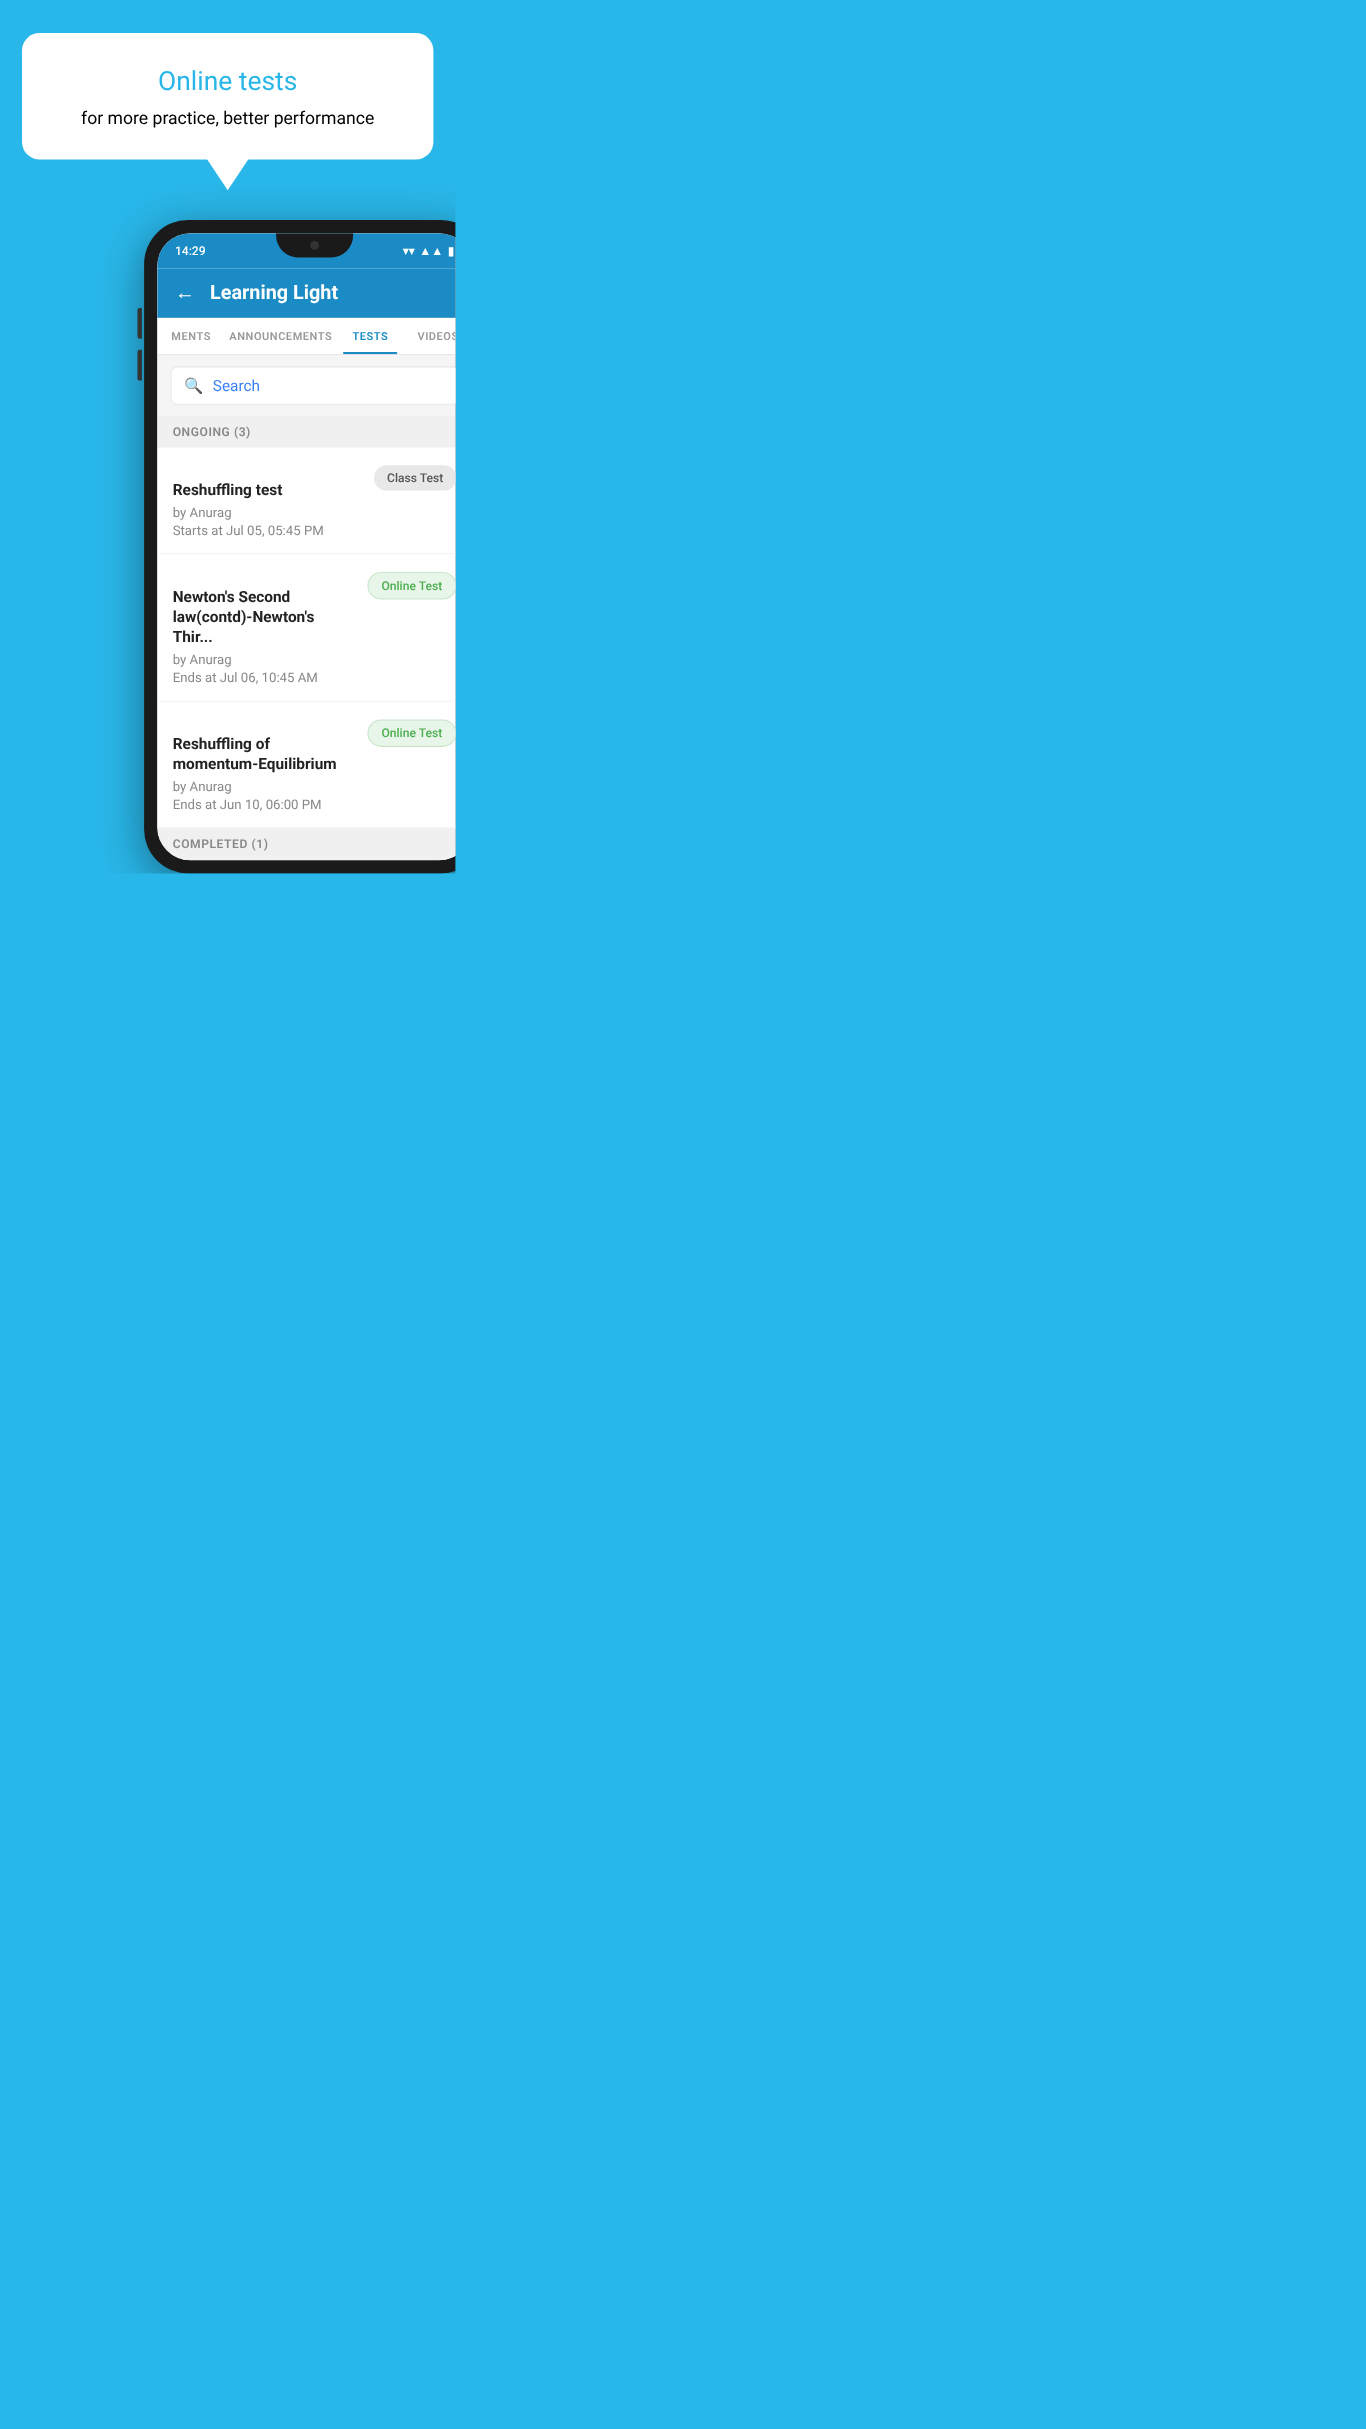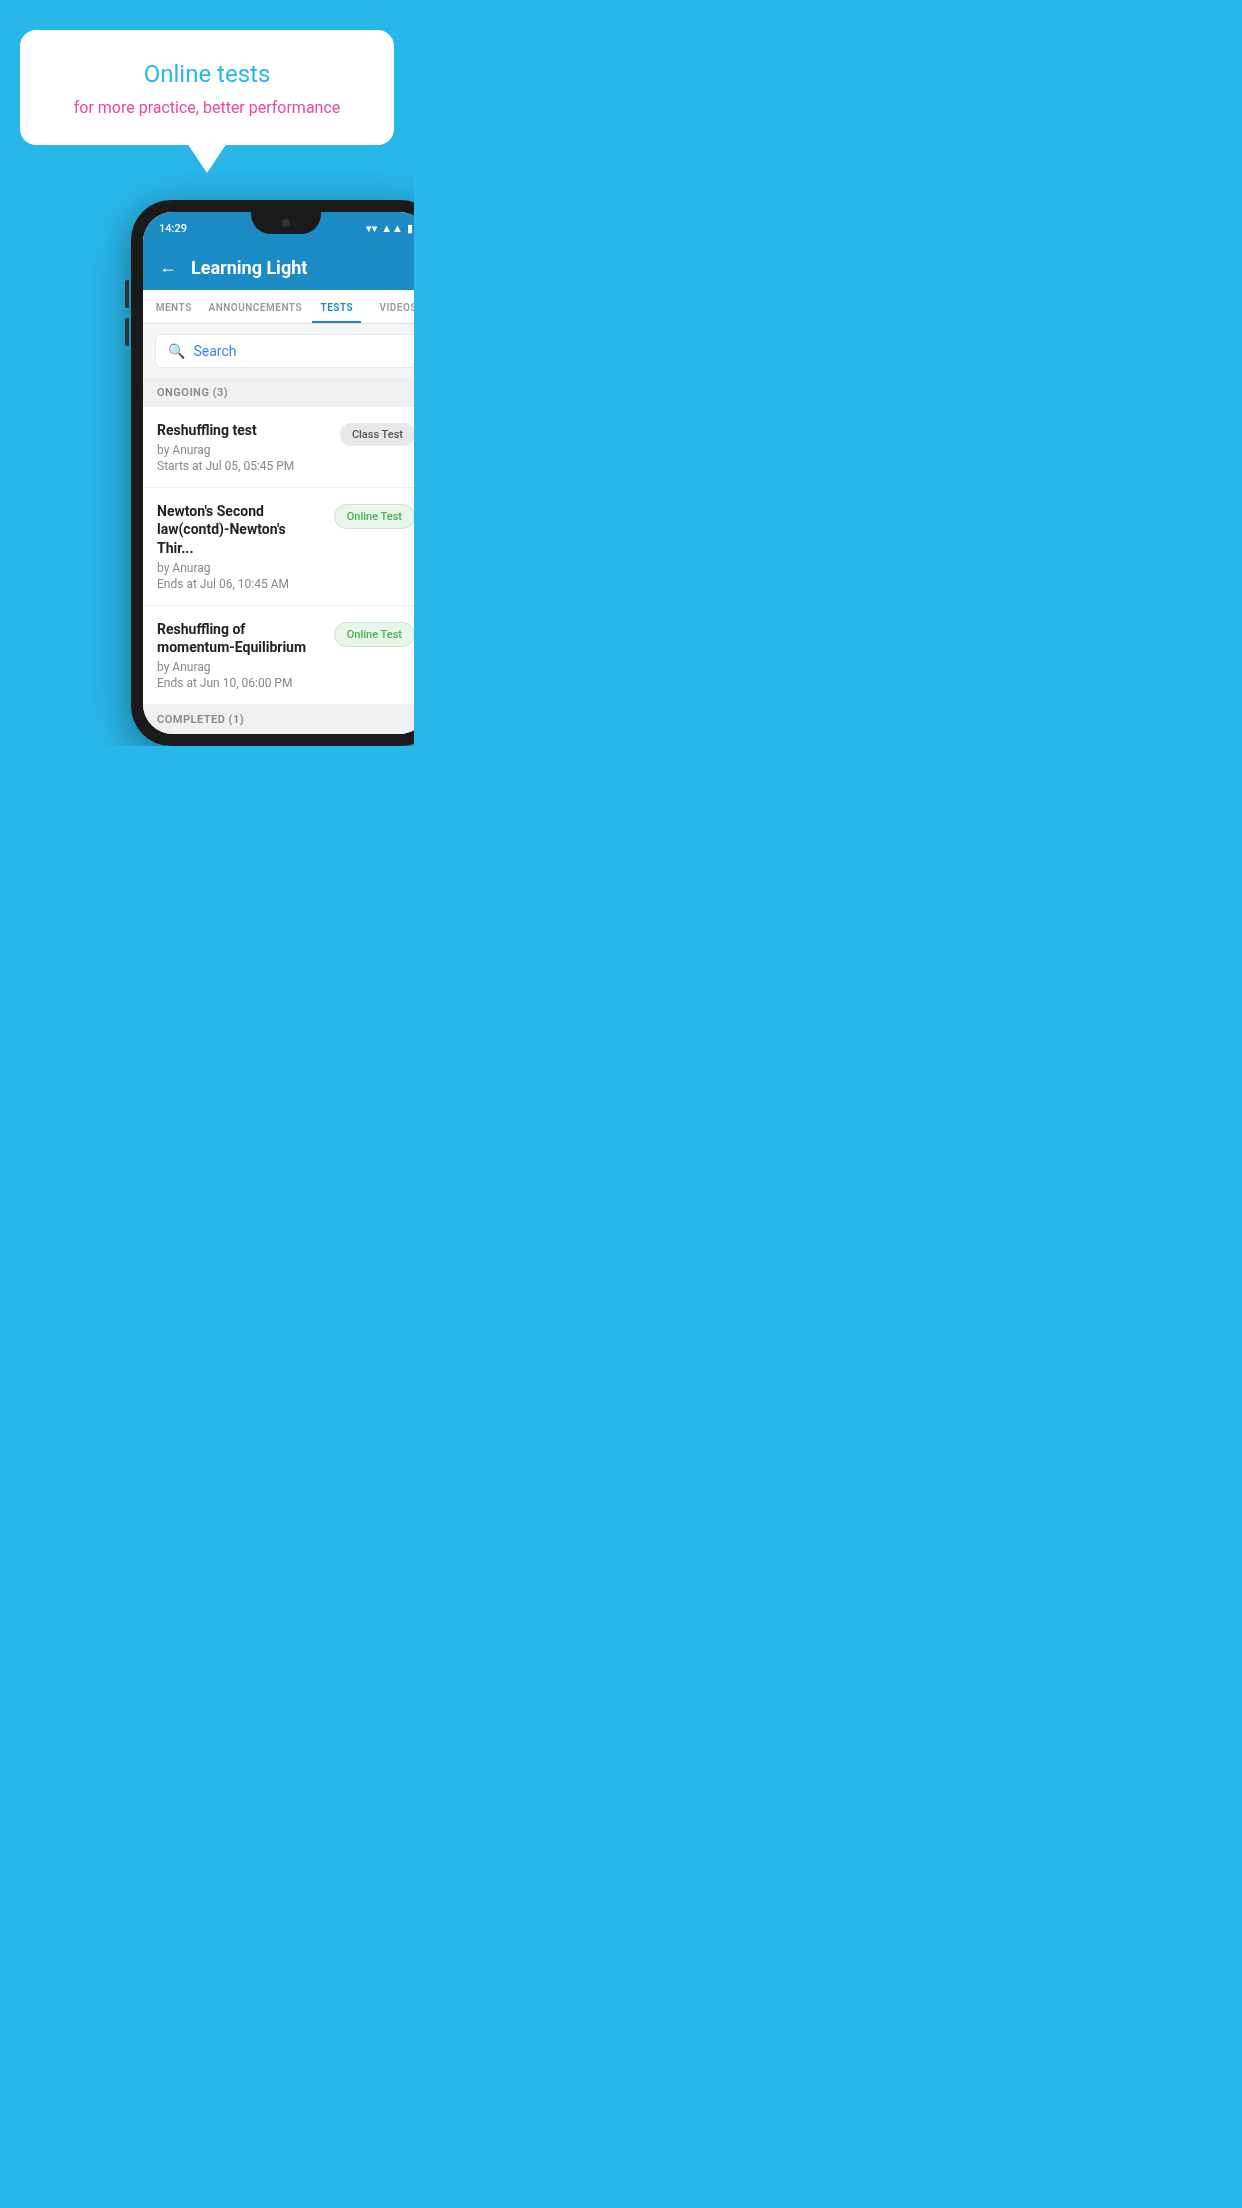--- a/index.html
+++ b/index.html
@@ -43,21 +43,21 @@
 
     .bubble-title {
       font-size: 24px;
       color: #29b6e8;
       font-weight: 400;
       margin-bottom: 10px;
     }
 
     .bubble-subtitle {
       font-size: 16px;
-      color: #ec4899;
+      color: #000000;
       font-weight: 400;
     }
 
     
     .phone-container {
       margin-top: 55px;
       width: 248px;
       position: relative;
       padding-left: 48px;
     }
@@ -228,20 +228,21 @@
       flex: 1;
       margin-right: 10px;
     }
 
     .test-name {
       font-size: 14px;
       font-weight: 700;
       color: #222;
       margin-bottom: 4px;
       line-height: 1.3;
+      margin-top: 16px;
     }
 
     .test-author {
       font-size: 12px;
       color: #888;
       margin-bottom: 2px;
     }
 
     .test-date {
       font-size: 12px;

